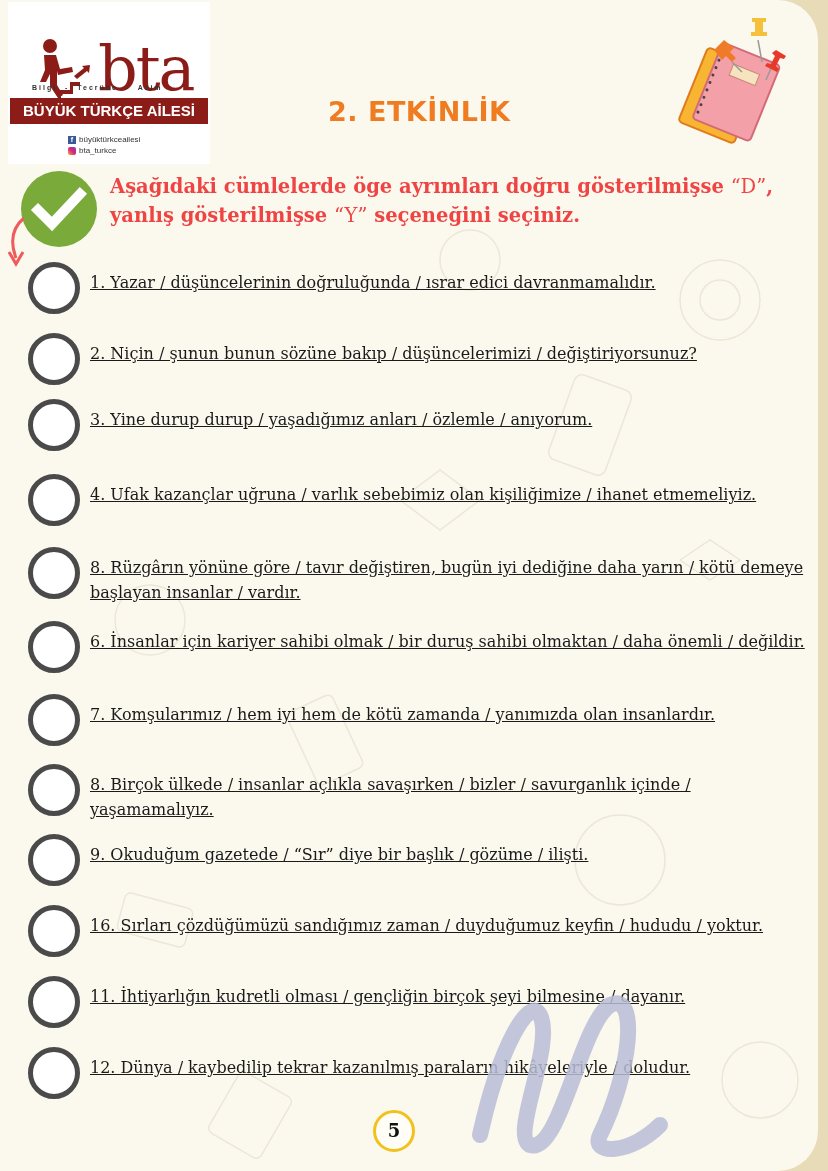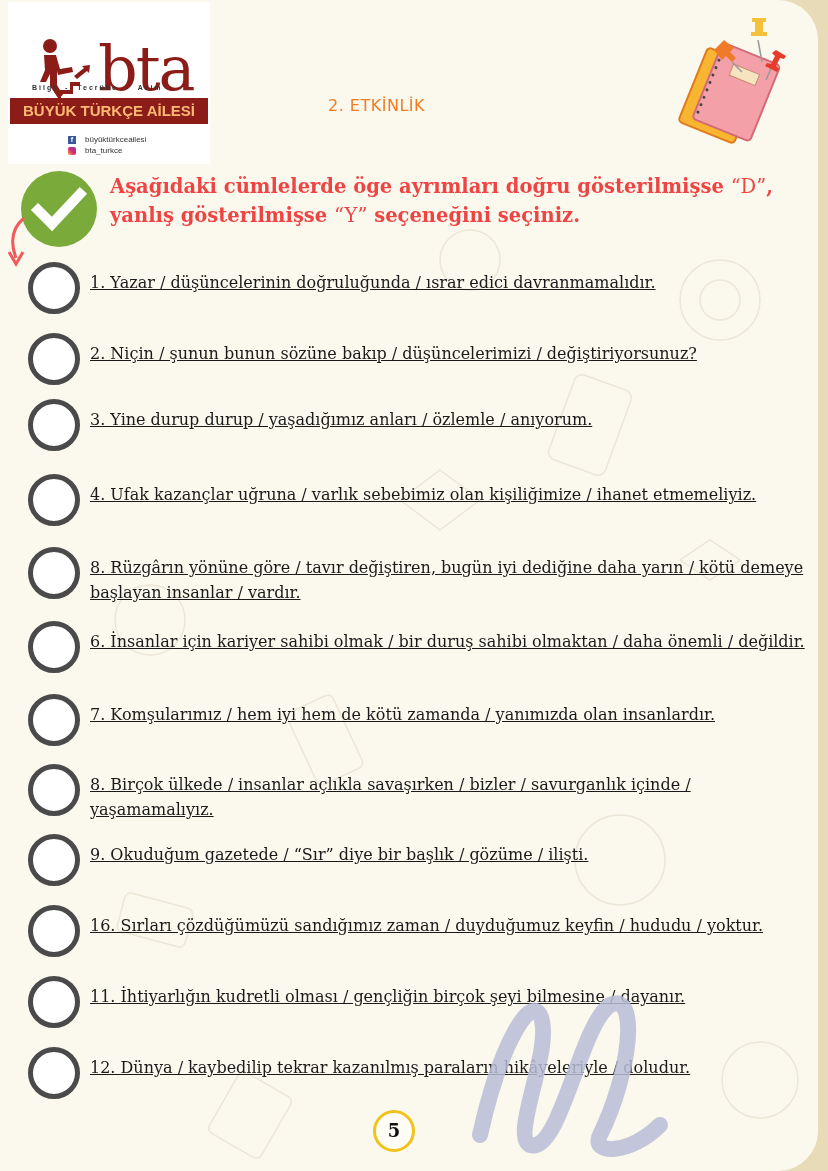--- a/index.html
+++ b/index.html
@@ -22,33 +22,33 @@
   .logo-text {
     position:absolute; left:68px; top:-2px; font-family:"DejaVu Serif", serif;
     font-size:62px; color:#8c1c18; letter-spacing:-2px; line-height:70px;
   }
   .logo-motto {
     position:absolute; left:24px; top:82px; width:160px; font-family:"Liberation Sans", sans-serif;
     font-size:7px; font-weight:bold; color:#333; letter-spacing:2px; white-space:pre;
   }
   .logo-banner {
     position:absolute; left:2px; top:96px; width:198px; height:26px;
-    background:#8c1c18; color:#fdba74; font-family:"Liberation Sans", sans-serif;
+    background:#8c1c18; color:#ffffff; font-family:"Liberation Sans", sans-serif;
     font-weight:bold; font-size:15px; text-align:center; line-height:26px;
   }
   .logo-social {
     position:absolute; left:60px; top:132px; font-family:"Liberation Sans", sans-serif;
     font-size:8px; color:#333; line-height:11px;
   }
-  .logo-social .row { display:flex; align-items:center; gap:9px; }
+  .logo-social .row { display:flex; align-items:center; gap:3px; }
   .fb-ico { width:8px; height:8px; background:#3b5998; color:#fff; font-size:7px; line-height:8px; text-align:center; font-weight:bold; }
   .ig-ico { width:8px; height:8px; border-radius:2px; background:linear-gradient(45deg,#f9a43a,#d6287a,#7b3fc0); }
   .activity-title {
     position:absolute; left:328px; top:96px; font-family:"DejaVu Sans", sans-serif;
-    font-weight:normal; font-size:16px; color:#f07c22; letter-spacing:0.5px;
+    font-weight:bold; font-size:27px; color:#f07c22; letter-spacing:0.5px;
   }
   .notebook { position:absolute; left:672px; top:10px; width:120px; height:140px; }
   .check-badge { position:absolute; left:18px; top:168px; width:82px; height:82px; }
   .arrow { position:absolute; left:6px; top:214px; width:40px; height:60px; }
   .instruction {
     position:absolute; left:110px; top:172px; width:710px;
     font-size:19.5px; line-height:29px; color:#ef4444; font-weight:bold;
   }
   .instruction .q { font-weight:normal; }
   .q-item { position:absolute; left:24px; width:790px; }

